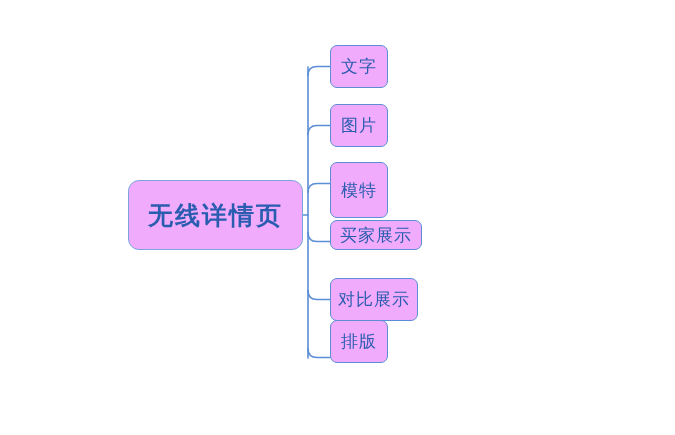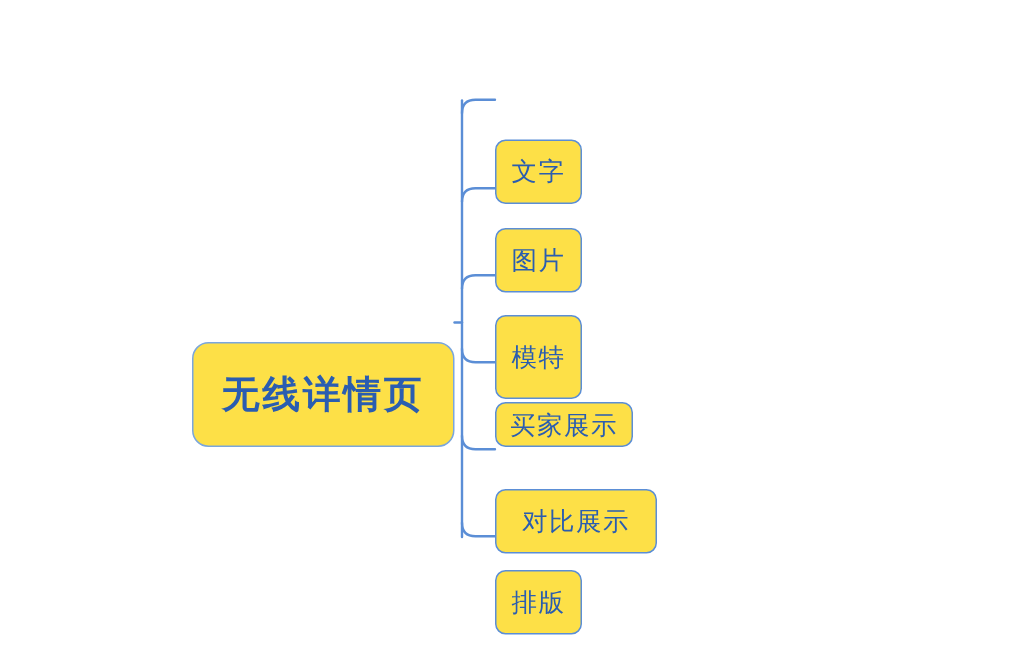--- a/index.html
+++ b/index.html
@@ -24,28 +24,27 @@
     width: 675px;
     height: 435px;
     pointer-events: none;
   }
   .node {
     position: absolute;
     box-sizing: border-box;
     display: flex;
     align-items: center;
     justify-content: center;
-    background: #fde047;
+    background: #f0abfc;
     border: 1px solid #5b8ed6;
     border-radius: 7px;
     color: #2a5db0;
     font-family: "Liberation Serif", serif;
     white-space: nowrap;
     letter-spacing: 1px;
-    margin-top: 48px;
   }
   .node.root {
     border: 1px solid #7aa6dd;
     border-radius: 11px;
     font-size: 25px;
     letter-spacing: 2px;
   }
   .node.child {
     font-size: 17px;
   }
@@ -79,21 +78,21 @@
       </div>
       <div class="node child" style="left: 330px; top: 104px; width: 58px; height: 43px;">
         <span class="node-label">图片</span>
       </div>
       <div class="node child" style="left: 330px; top: 162px; width: 58px; height: 56px;">
         <span class="node-label">模特</span>
       </div>
       <div class="node child" style="left: 330px; top: 220px; width: 92px; height: 30px;">
         <span class="node-label">买家展示</span>
       </div>
-      <div class="node child" style="left: 330px; top: 278px; width: 108px; height: 43px; align-items: center;">
+      <div class="node child" style="left: 330px; top: 278px; width: 88px; height: 43px; align-items: center;">
         <span class="node-label">对比展示</span>
       </div>
-      <div class="node child" style="left: 330px; top: 332px; width: 58px; height: 43px;">
+      <div class="node child" style="left: 330px; top: 320px; width: 58px; height: 43px;">
         <span class="node-label">排版</span>
       </div>
     </div>
 
 </div>
 
 </body></html>

